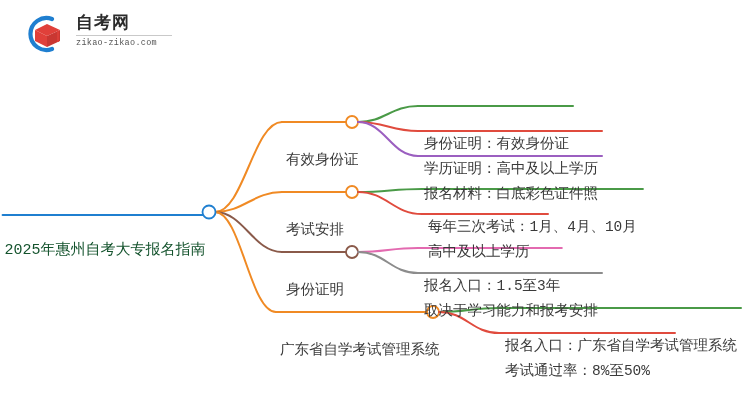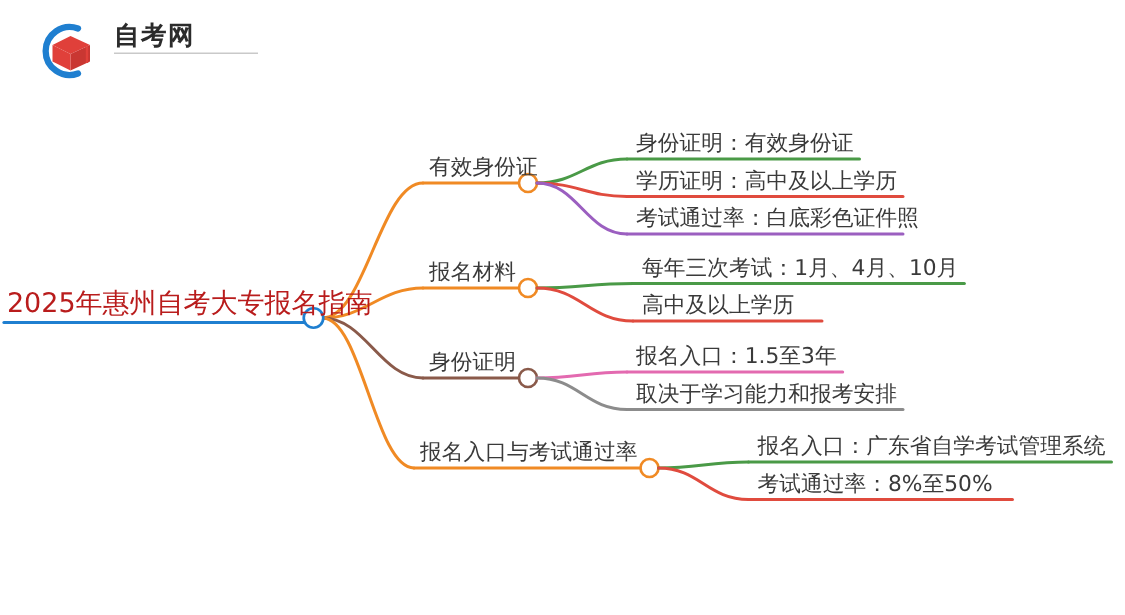--- a/index.html
+++ b/index.html
@@ -9,20 +9,21 @@
   }
   body {
     font-family: "DejaVu Sans", "Liberation Sans", sans-serif;
   }
   #canvas {
     position: relative;
     width: 750px;
     height: 410px;
     background: #ffffff;
     overflow: hidden;
+    font-family: Liberation Mono, monospace;
   }
 
   
   #logo {
     position: absolute;
     left: 22px;
     top: 8px;
     width: 150px;
     height: 50px;
   }
@@ -71,24 +72,25 @@
     height: 410px;
   }
 
   
   .node-label {
     position: absolute;
     white-space: nowrap;
     color: #3a3a3a;
     font-size: 14.5px;
     line-height: 19px;
+    margin-top: 48px;
   }
   .root-label {
-    font-size: 18px;
-    color: #b91c1c;
+    font-size: 15px;
+    color: #14532d;
   }
   .leaf-label {
     font-size: 14.5px;
     color: #3a3a3a;
   }
 </style>
 </head>
 <body>
 
 <div id="canvas">
@@ -97,20 +99,21 @@
     <svg id="logo-mark" viewBox="0 0 46 40">
       <path d="M30 5 A16 16 0 1 0 30 35" fill="none" stroke="#1f7fd0" stroke-width="4.2" stroke-linecap="round"></path>
       <path d="M13 16 L25 10 L38 16 L25 22 Z" fill="#e0403a"></path>
       <path d="M25 22 L38 16 L38 27 L25 33 Z" fill="#c93732"></path>
       <path d="M13 16 L25 22 L25 33 L13 27 Z" fill="#e0403a"></path>
       <path d="M36 17 L36 28" stroke="#e0403a" stroke-width="1.6" fill="none"></path>
     </svg>
     <div id="logo-text-wrap">
       <div id="logo-title">自考网</div>
       <div id="logo-rule"></div>
+      <div id="logo-domain">zikao-zikao.com</div>
     </div>
   </div>
 
   <svg id="links" viewBox="0 0 750 410">
       <path d="M2.59375 215 L203 215" fill="none" stroke="#1f7fd0" stroke-width="2" stroke-linecap="round"></path>
       <path d="M215 212 C243.475 212, 253.525 122, 282 122" fill="none" stroke="#f08a24" stroke-width="2" stroke-linecap="round"></path>
       <path d="M282 122 L346 122" fill="none" stroke="#f08a24" stroke-width="2" stroke-linecap="round"></path>
       <circle cx="352" cy="122" r="6" fill="#ffffff" stroke="#f08a24" stroke-width="1.8"></circle>
       <path d="M358 122 C385 122, 391 106, 418 106" fill="none" stroke="#4a9a47" stroke-width="2" stroke-linecap="round"></path>
       <path d="M418 106 L573 106" fill="none" stroke="#4a9a47" stroke-width="2" stroke-linecap="round"></path>
@@ -140,25 +143,25 @@
       <path d="M439 312 C466 312, 472 333, 499 333" fill="none" stroke="#e04b3e" stroke-width="2" stroke-linecap="round"></path>
       <path d="M499 333 L674.96875 333" fill="none" stroke="#e04b3e" stroke-width="2" stroke-linecap="round"></path>
       <circle cx="209" cy="212" r="6.5" fill="#ffffff" stroke="#1f7fd0" stroke-width="1.8"></circle>
     </svg>
 
   <div id="labels">
       <div class="node-label root-label" style="left: 4.59375px; top: 193px;">2025年惠州自考大专报名指南</div>
       <div class="node-label node-label" style="left: 286px; top: 103px;">有效身份证</div>
       <div class="node-label leaf-label" style="left: 424px; top: 87px;">身份证明：有效身份证</div>
       <div class="node-label leaf-label" style="left: 424px; top: 112px;">学历证明：高中及以上学历</div>
-      <div class="node-label leaf-label" style="left: 424px; top: 137px;">考试通过率：白底彩色证件照</div>
-      <div class="node-label node-label" style="left: 286px; top: 173px;">报名材料</div>
+      <div class="node-label leaf-label" style="left: 424px; top: 137px;">报名材料：白底彩色证件照</div>
+      <div class="node-label node-label" style="left: 286px; top: 173px;">考试安排</div>
       <div class="node-label leaf-label" style="left: 428px; top: 170px;">每年三次考试：1月、4月、10月</div>
       <div class="node-label leaf-label" style="left: 428px; top: 195px;">高中及以上学历</div>
       <div class="node-label node-label" style="left: 286px; top: 233px;">身份证明</div>
       <div class="node-label leaf-label" style="left: 424px; top: 229px;">报名入口：1.5至3年</div>
       <div class="node-label leaf-label" style="left: 424px; top: 254px;">取决于学习能力和报考安排</div>
-      <div class="node-label node-label" style="left: 280px; top: 293px;">报名入口与考试通过率</div>
+      <div class="node-label node-label" style="left: 280px; top: 293px;">广东省自学考试管理系统</div>
       <div class="node-label leaf-label" style="left: 505px; top: 289px;">报名入口：广东省自学考试管理系统</div>
       <div class="node-label leaf-label" style="left: 505px; top: 314px;">考试通过率：8%至50%</div>
     </div>
 
 </div>
 
 </body></html>

